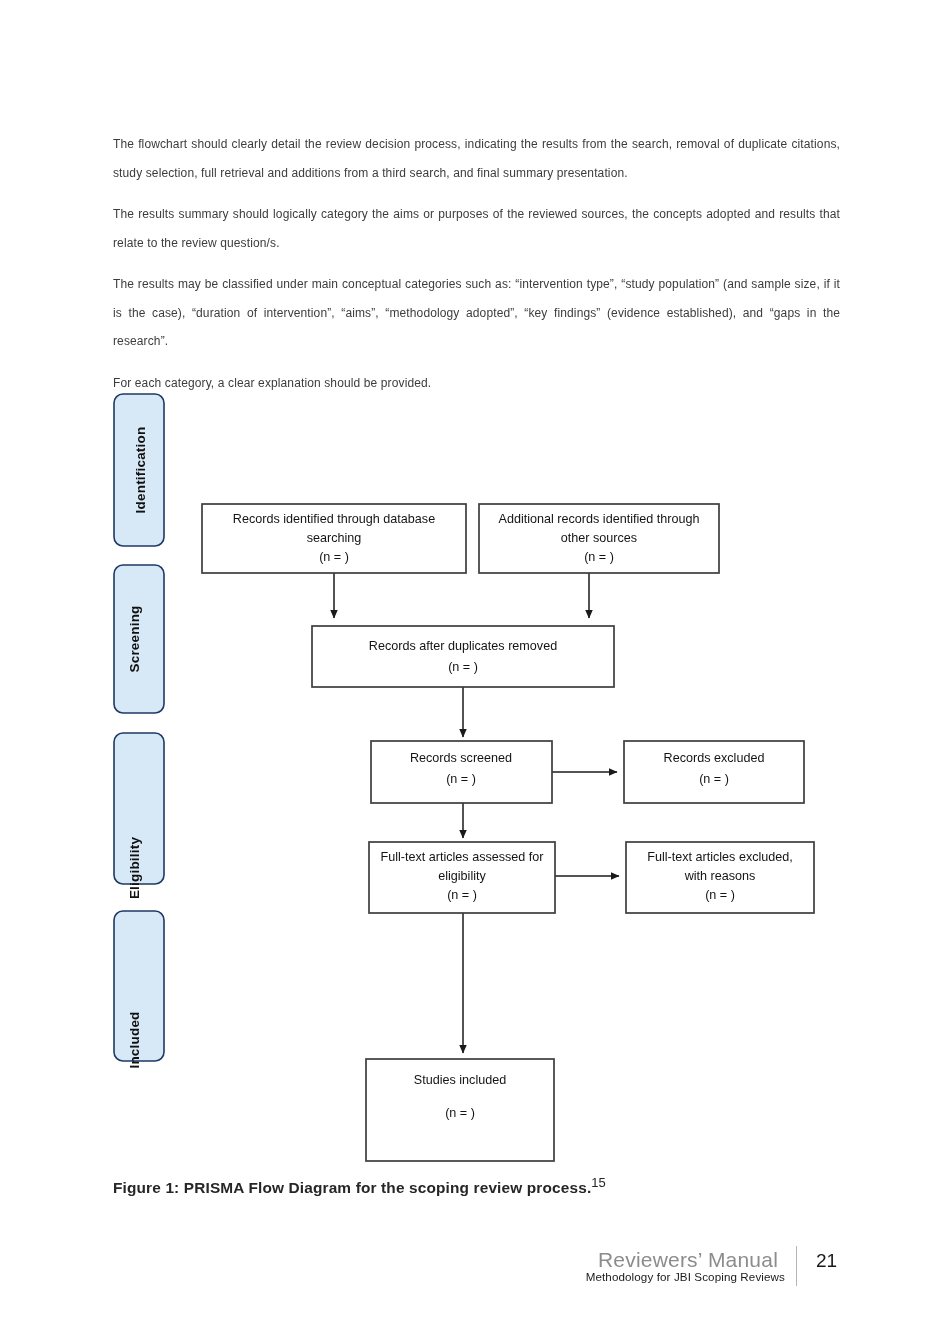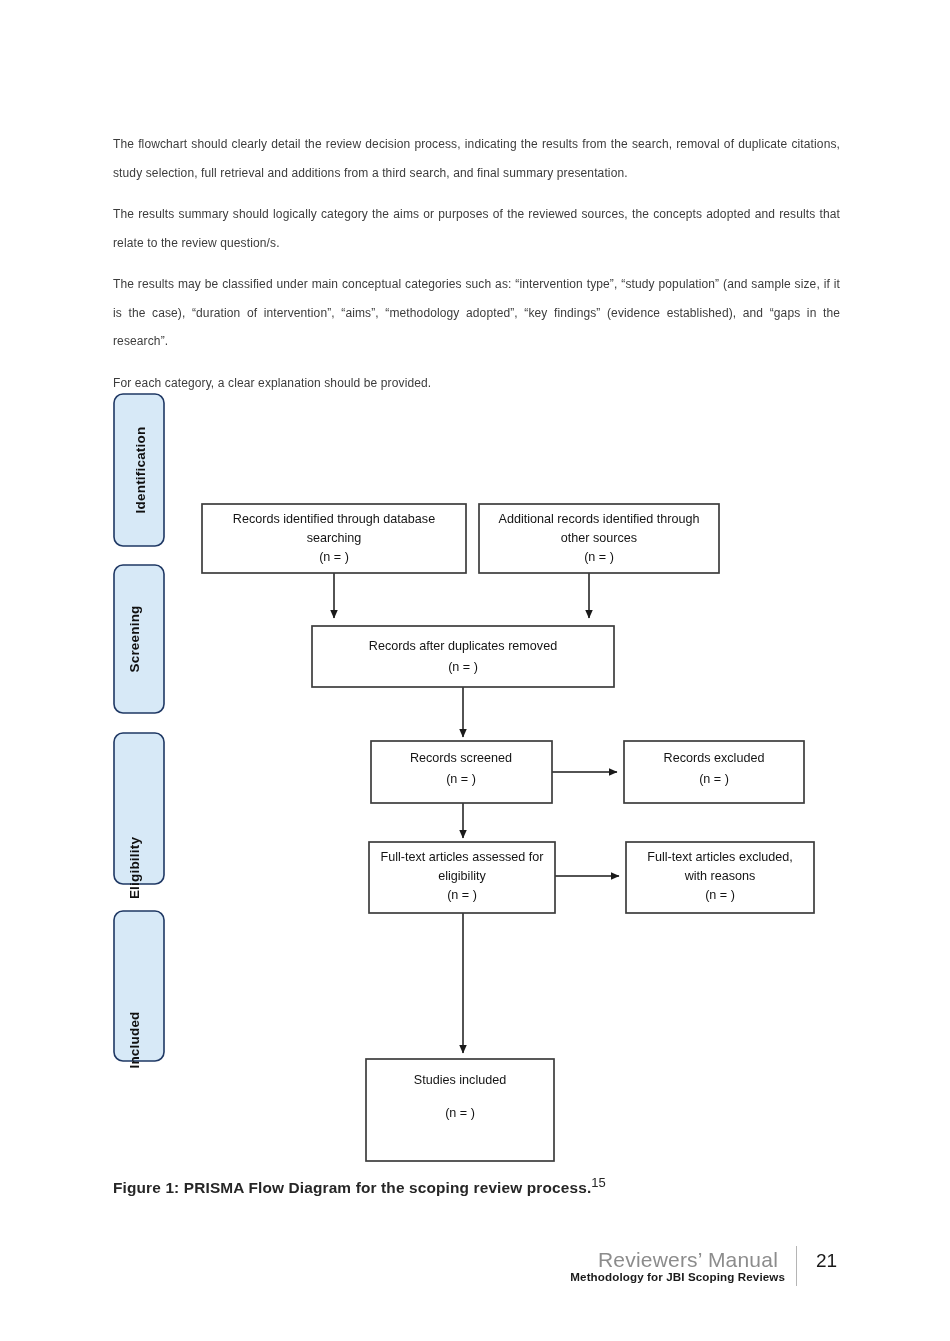--- a/index.html
+++ b/index.html
@@ -126,21 +126,21 @@
     font-size: 19px;
     font-weight: normal;
     color: #1a1a1a;
     padding-left: 15px;
     min-width: 24px;
     text-align: left;
   }
   .footer-row2 {
     margin-top: -2px;
     font-size: 11.6px;
-    font-weight: bold;
+    font-weight: normal;
     color: #1a1a1a;
     padding-right: 55px;
     letter-spacing: 0.01em;
   }
 </style>
 </head>
 <body>
 
 <div id="page">
 

